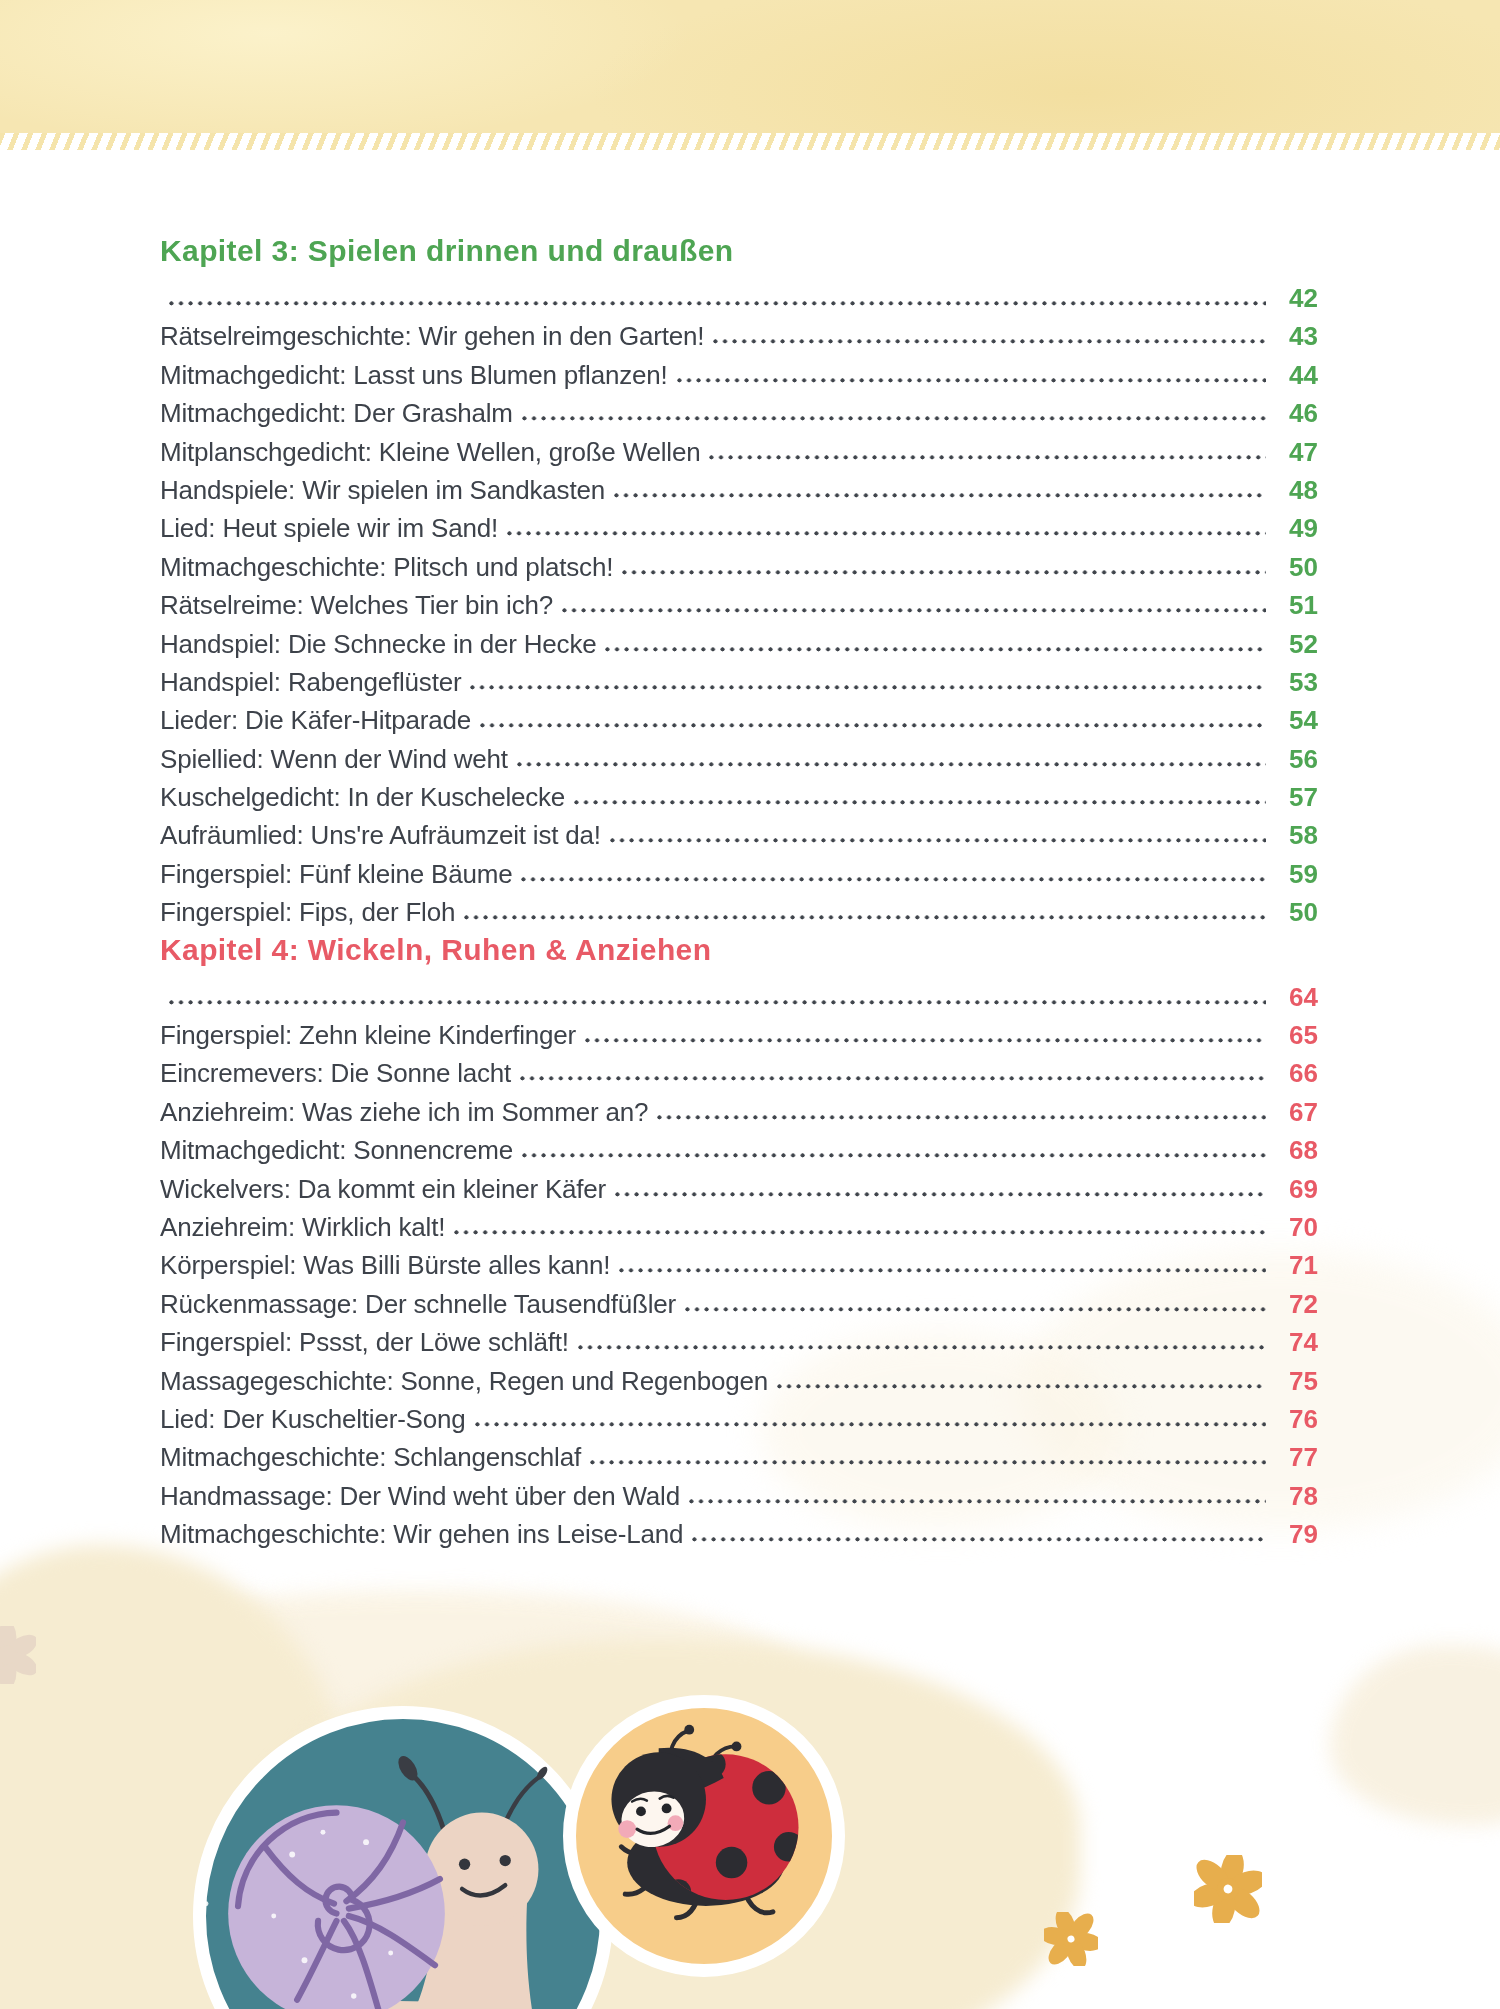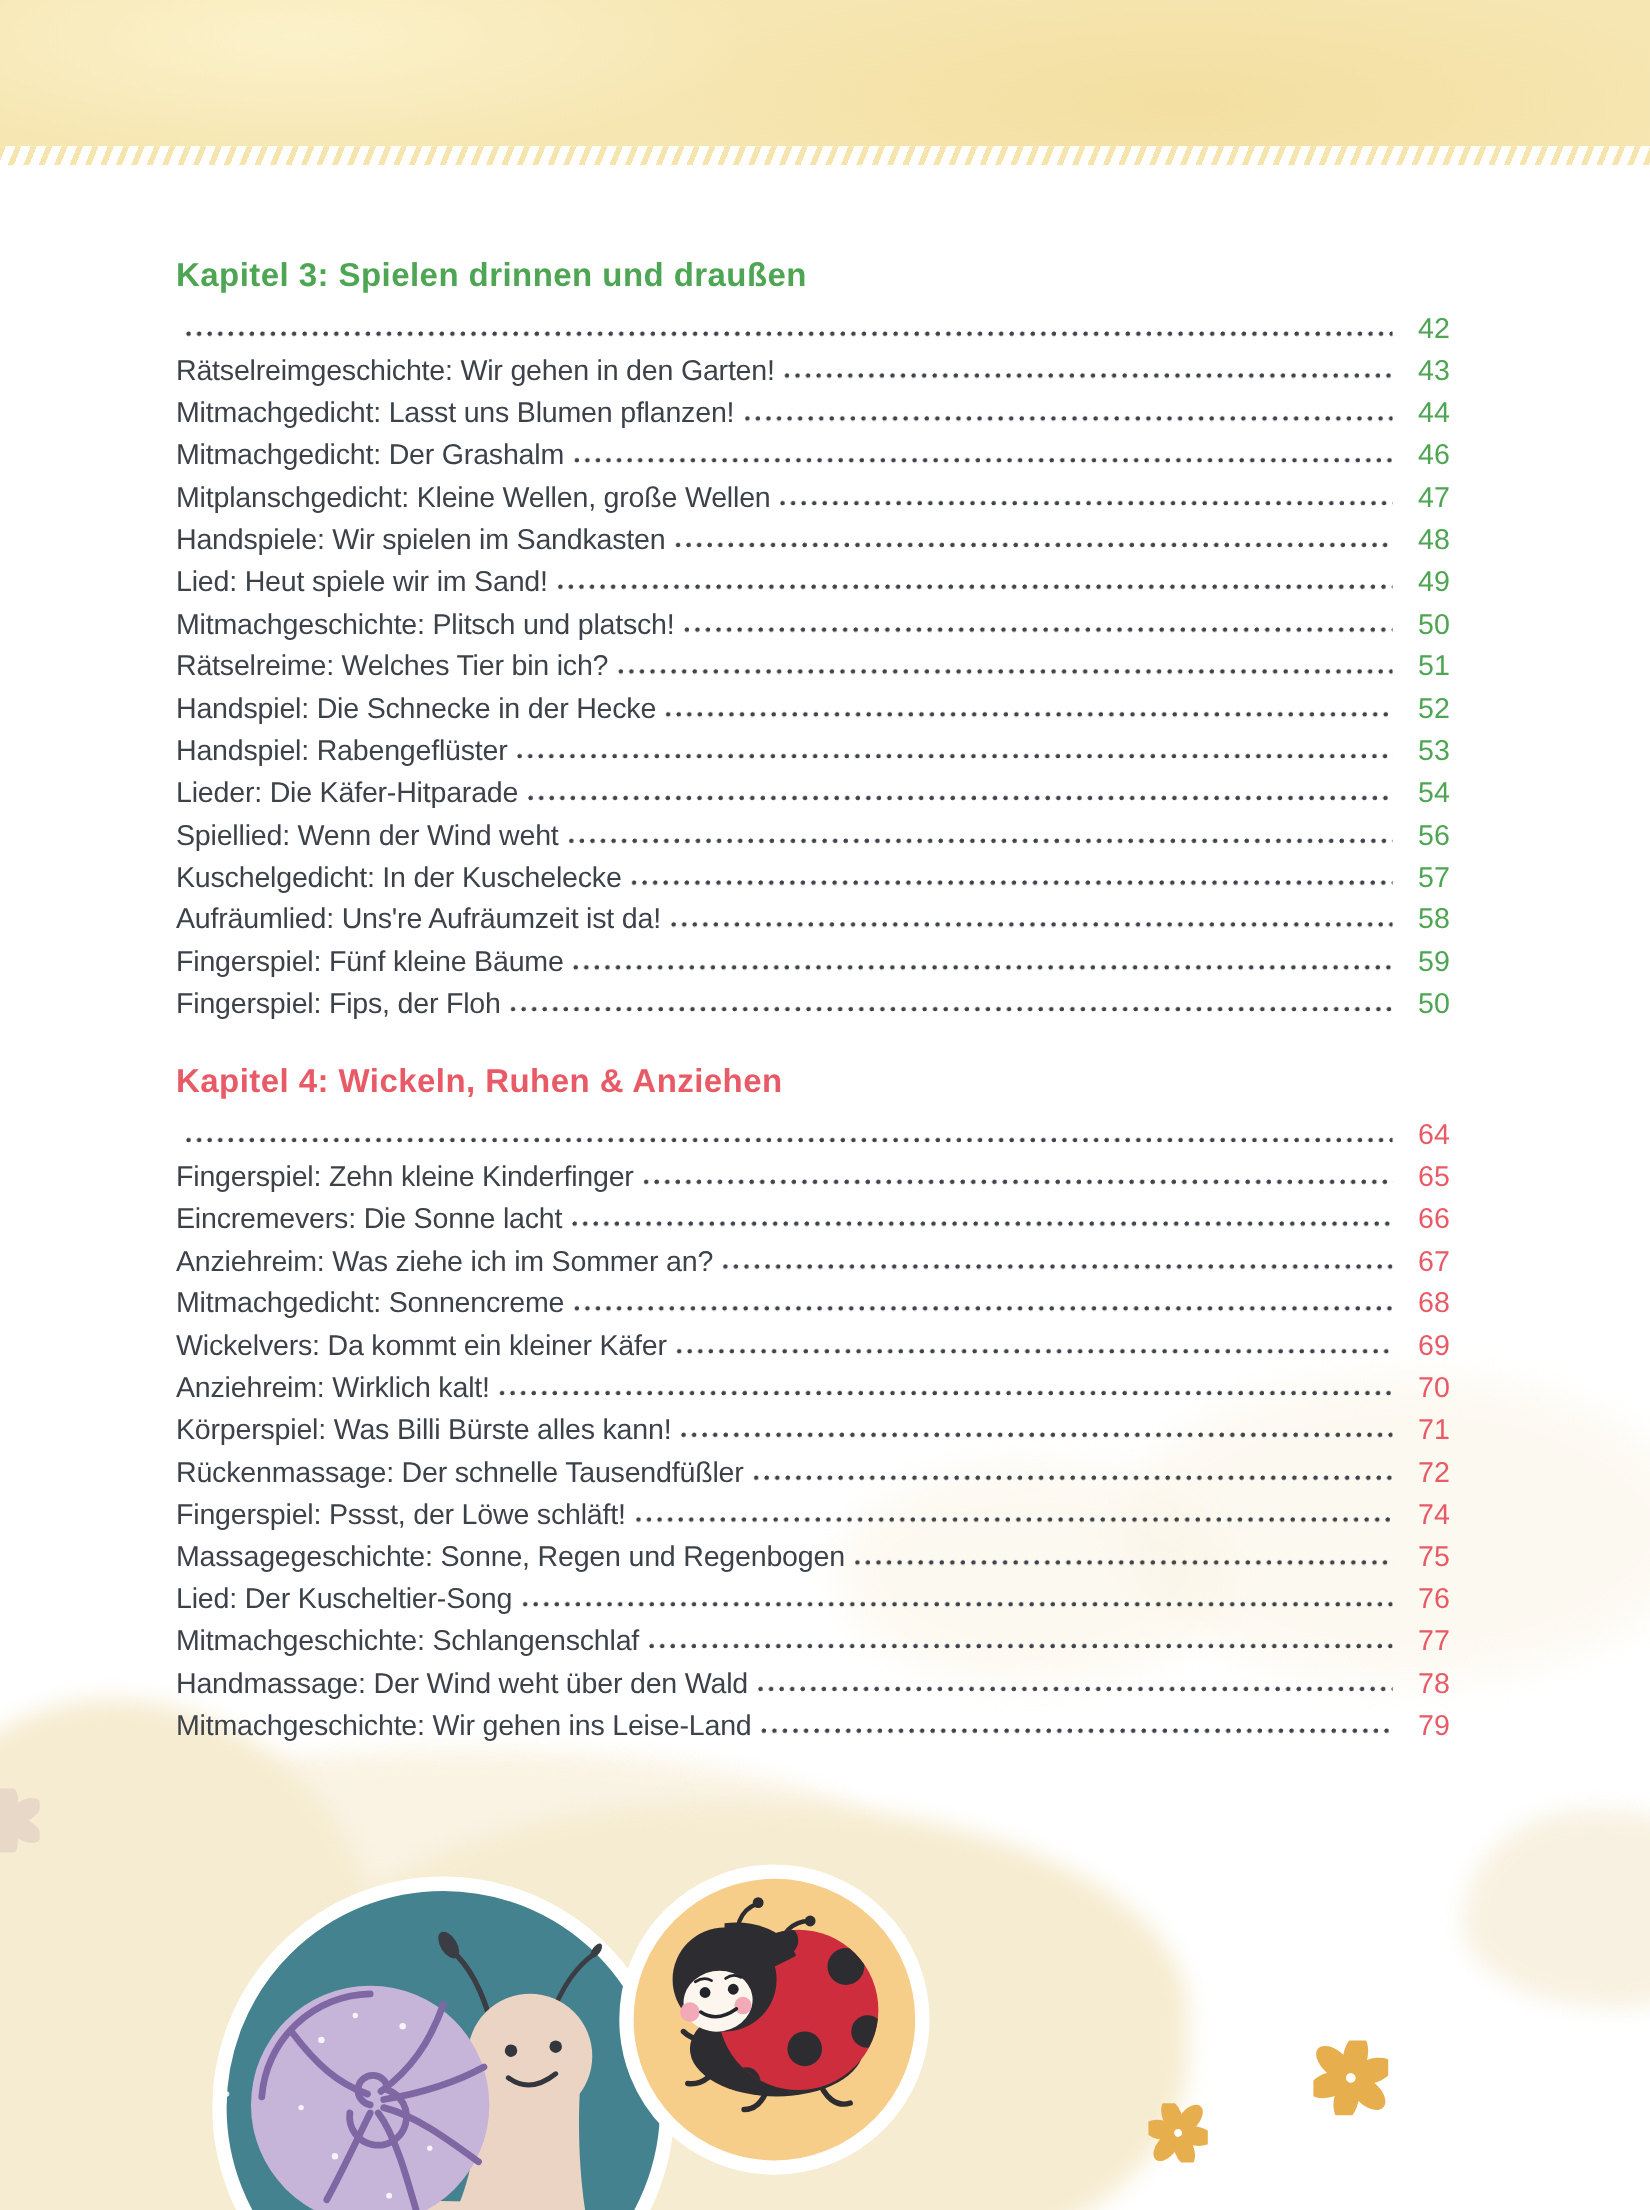--- a/index.html
+++ b/index.html
@@ -24,28 +24,28 @@
   .blob-a{left:-130px;top:1545px;width:480px;height:540px;background:#f6ecd1;border-radius:48% 52% 55% 45%/52% 48% 52% 48%;}
   .blob-b{left:240px;top:1640px;width:840px;height:440px;background:#f6ecd1;border-radius:50% 50% 45% 55%/55% 45% 50% 50%;}
   .blob-c{left:40px;top:1590px;width:760px;height:170px;background:#faf2e0;border-radius:50%;opacity:.85;}
   .blob-d{left:1330px;top:1645px;width:240px;height:180px;background:#f7eeda;border-radius:50% 50% 40% 60%/60% 40% 55% 45%;opacity:.8;}
   .blob-e{left:1020px;top:1250px;width:520px;height:280px;background:#fbf5e7;border-radius:50%;opacity:.55;filter:blur(16px);}
   .blob-f{left:760px;top:1330px;width:360px;height:200px;background:#fbf4e4;border-radius:50%;opacity:.5;filter:blur(16px);}
 
   
   .toc{position:absolute;top:233px;left:160px;width:1158px;z-index:2;}
   .chapter-title{font-size:30px;line-height:36px;margin:0 0 10px 0;font-weight:bold;letter-spacing:.4px;}
-  .chapter + .chapter{margin-top:34px;}
+  .chapter + .chapter{}
   .row{display:flex;align-items:baseline;height:38.4px;line-height:38.4px;}
   .label{font-size:26px;color:#3d424a;white-space:nowrap;letter-spacing:-.2px;}
   .dots{
     flex:1 1 auto;height:5px;margin:0 8px 0 9px;transform:translateY(-1px);
     background:radial-gradient(circle at 2.4px 2.4px,#3f444b 1.8px,rgba(0,0,0,0) 2.3px) left center/9.6px 5px repeat-x;
   }
-  .num{font-size:26px;font-weight:normal;min-width:44px;text-align:right;white-space:nowrap;}
+  .num{font-size:26px;font-weight:bold;min-width:44px;text-align:right;white-space:nowrap;}
 
   
   .circle{position:absolute;border-radius:50%;box-sizing:border-box;border:13px solid #ffffff;z-index:1;}
   .circle-snail{left:193px;top:1706px;width:420px;height:420px;background:#45828f;}
   .circle-ladybug{left:563px;top:1695px;width:282px;height:282px;background:#f7cd8a;}
   .circle svg{position:absolute;left:0;top:0;width:100%;height:100%;}
 
   .flower{position:absolute;z-index:1;}
   .flower-big{left:1194px;top:1855px;width:68px;height:68px;}
   .flower-small{left:1044px;top:1912px;width:54px;height:54px;}

